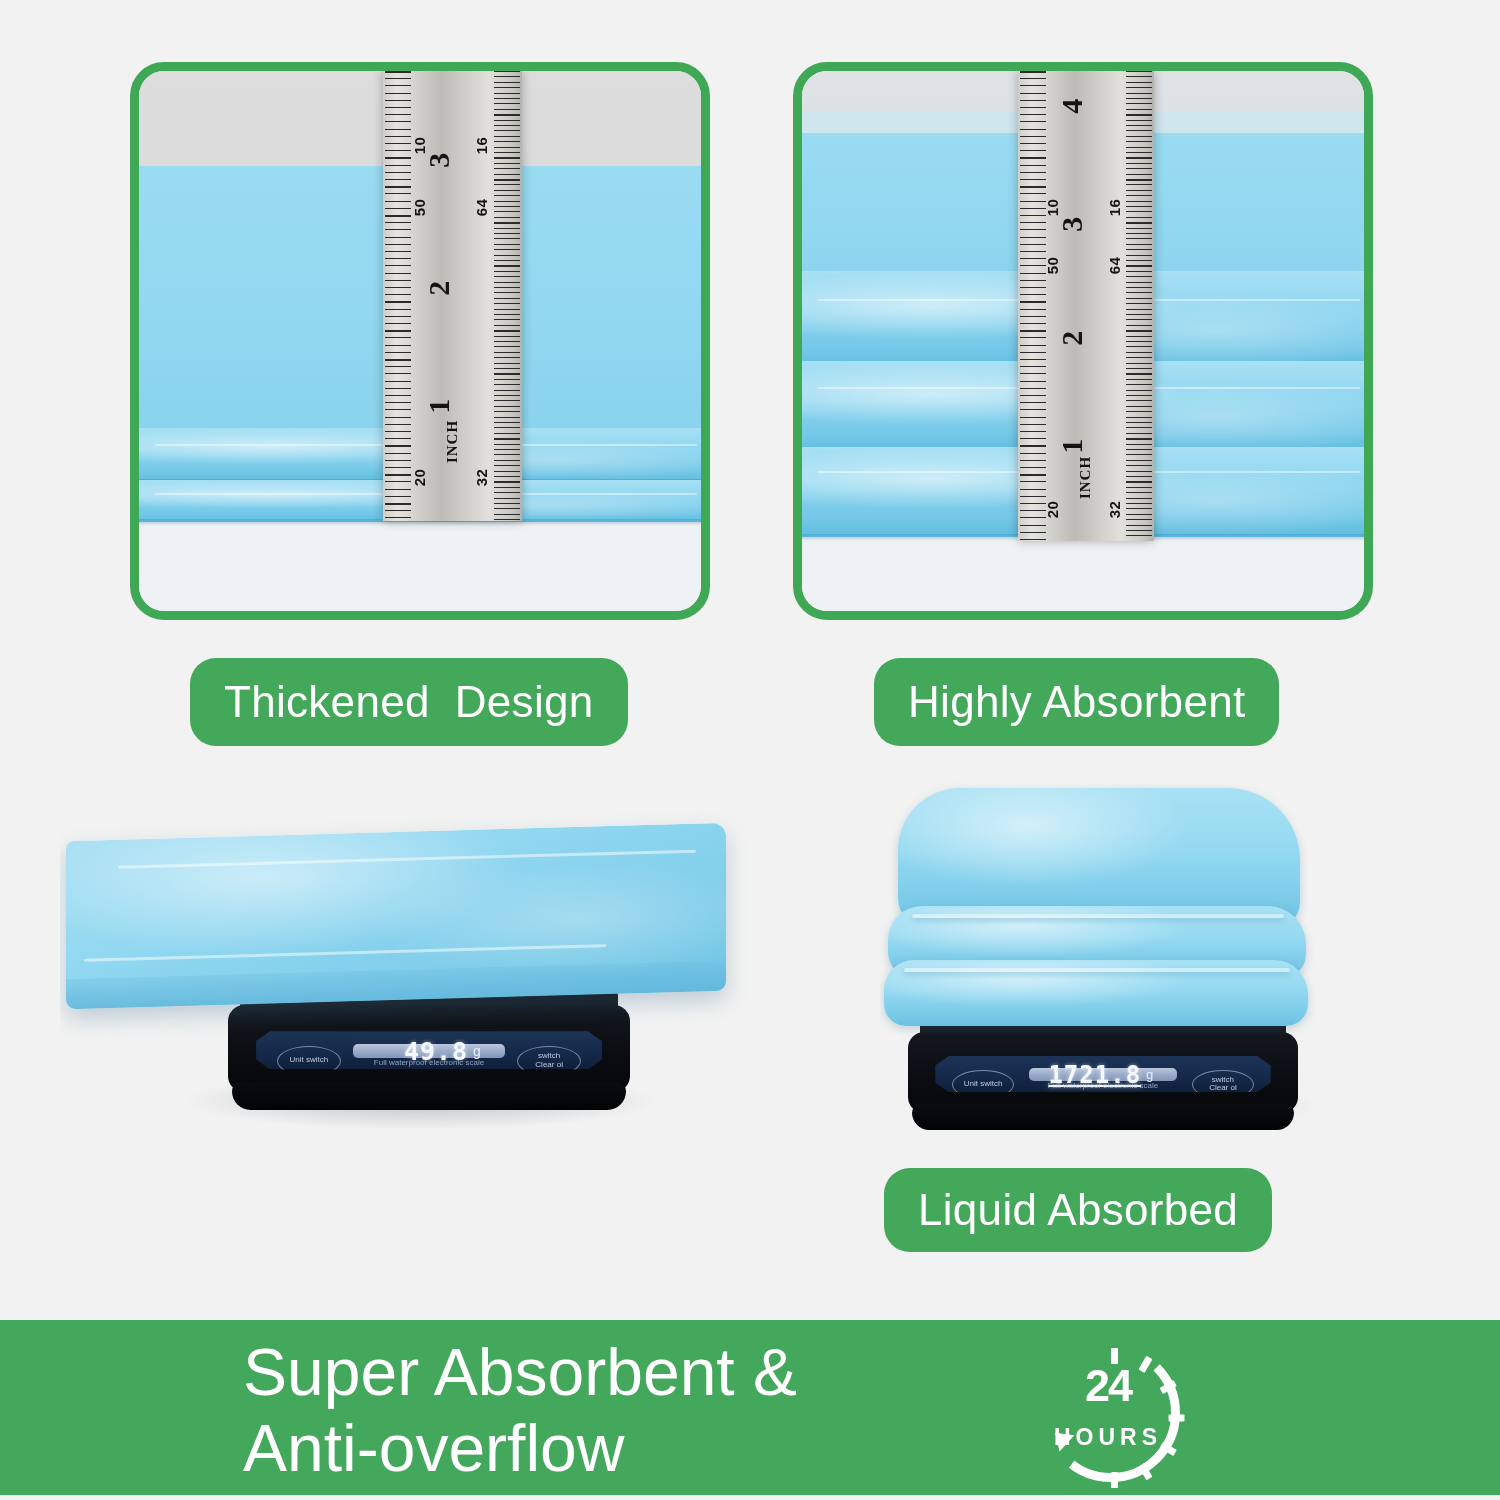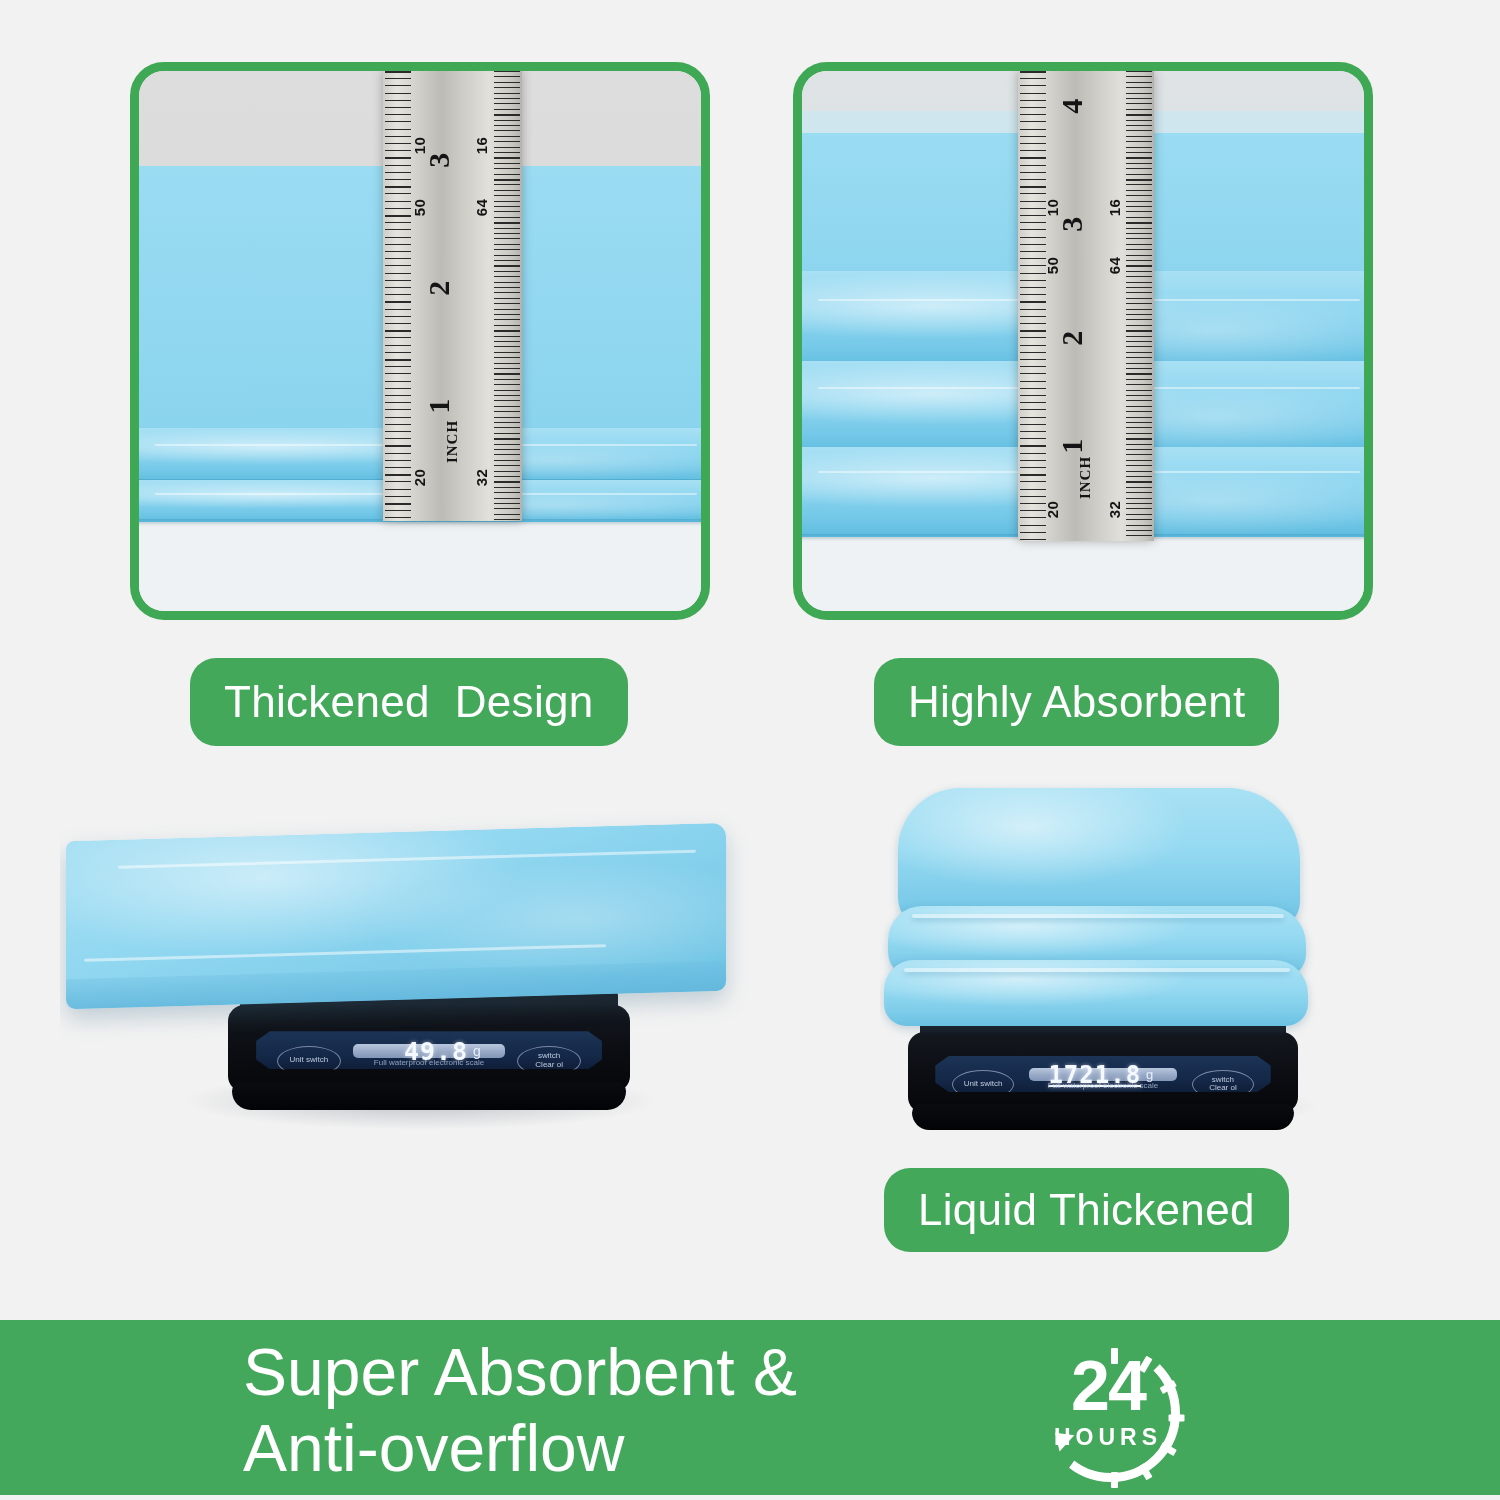--- a/index.html
+++ b/index.html
@@ -242,21 +242,21 @@
   .clk-ticks-wrap { position:absolute; left:12px; top:6px; width:138px; height:138px; }
   .clk-arrow {
     position:absolute; left:20px; top:92px; width:0; height:0;
     border-left:11px solid transparent; border-right:11px solid transparent;
     border-bottom:16px solid #ffffff;
     transform: rotate(-48deg);
   }
   .clk-24 {
     position:absolute; left:0; top:12px; width:156px;
     text-align:center; color:#ffffff;
-    font-size:70px; font-weight:700; line-height:72px;
+    font-size:45px; font-weight:700; line-height:72px;
     letter-spacing:-2px;
   }
   .clk-hours {
     position:absolute; left:0; top:86px; width:156px;
     text-align:center; color:#ffffff;
     font-size:23px; font-weight:700; letter-spacing:5px;
   }
 </style>
 </head>
 <body>
@@ -399,21 +399,21 @@
 
     <div class="puff-pad" style="left:4px;top:8px;width:430px;height:240px;">
       <div class="puff-layer" style="left:14px;top:0;width:402px;height:140px;border-radius:62px 72px 26px 30px;"></div>
       <div class="puff-layer" style="left:4px;top:118px;width:418px;height:72px;border-radius:34px 38px 24px 26px;"></div>
       <div class="puff-layer" style="left:0px;top:172px;width:424px;height:66px;border-radius:30px 34px 22px 22px;"></div>
       <div class="puff-crease" style="left:28px;width:372px;top:126px;"></div>
       <div class="puff-crease" style="left:20px;width:386px;top:180px;"></div>
     </div>
   </div>
 
-  <div class="pill" id="pill-liquid">Liquid Thickened</div>
+  <div class="pill" id="pill-liquid">Liquid Absorbed</div>
 
   <div id="banner">
     <div id="banner-headline">Super Absorbent &amp;
 Anti-overflow</div>
   </div>
 
   <div id="clock-badge">
     <div class="clk-ring"></div>
     <div class="clk-ticks-wrap">
       <div class="clk-tick" style="transform:rotate(0deg);"></div>

